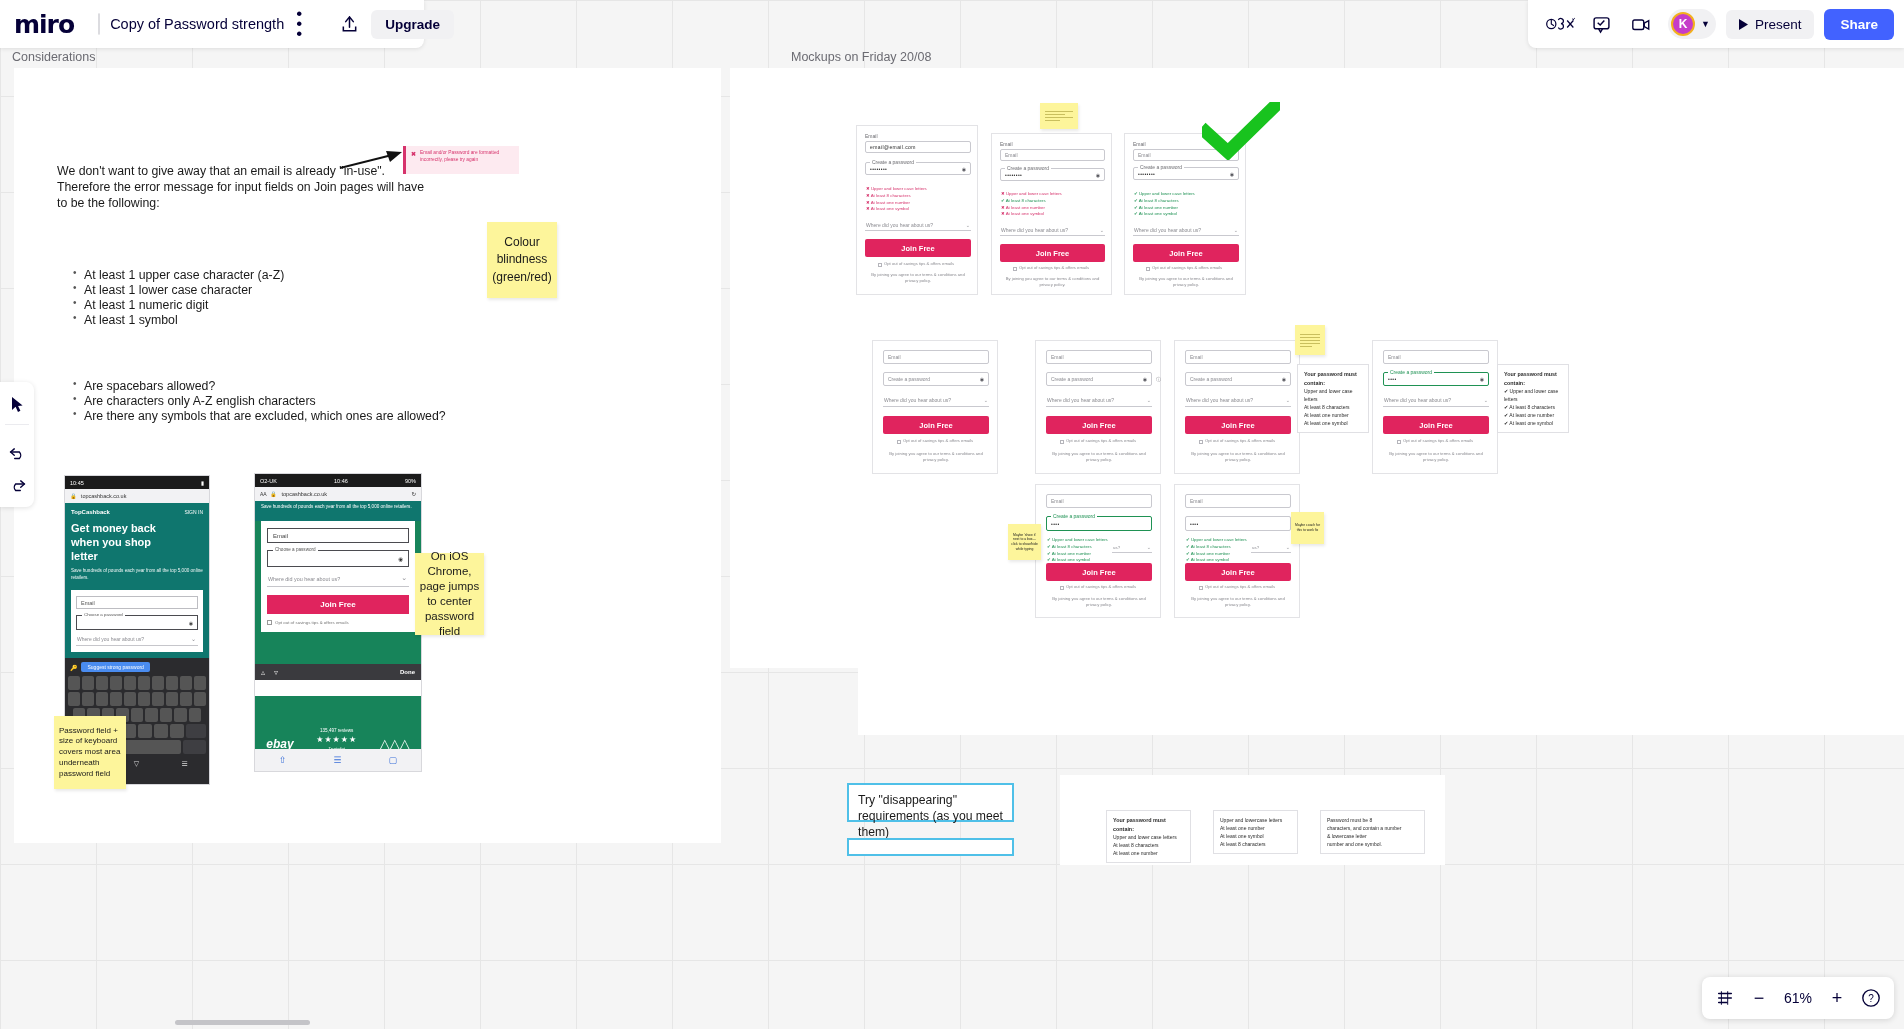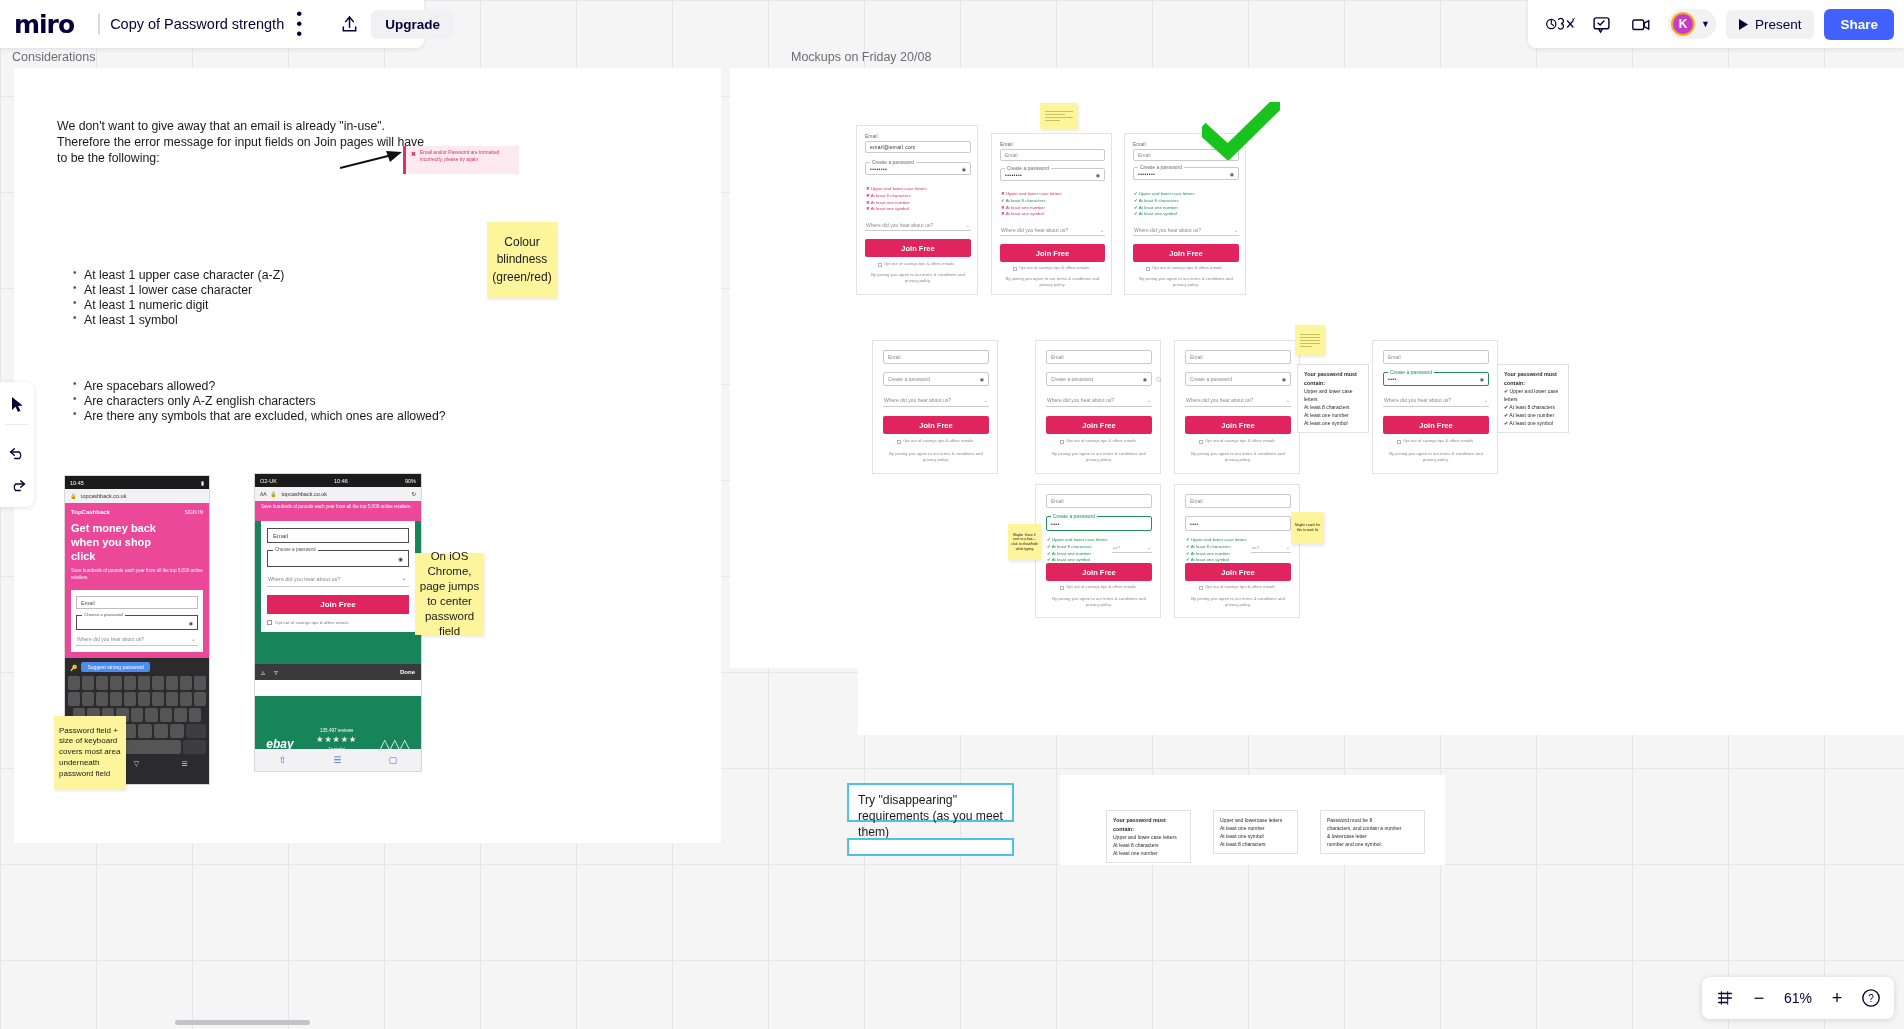--- a/index.html
+++ b/index.html
@@ -54,21 +54,21 @@
      box-shadow:0 1px 5px rgba(0,0,0,.12); padding:6px 0; z-index:50; }
   .rail-btn { height:32px; display:flex; align-items:center; justify-content:center; cursor:pointer;
      color:#050038; }
   .rail-sep { height:1px; background:#ebebef; margin:4px 5px; }
 
   
   .frame-label { position:absolute; font-size:12.5px; color:#6b6b72; }
   .frame { position:absolute; background:#fff; }
 
   
-  .txt { position:absolute; color:#1a1a1a; font-size:12.3px; line-height:1.32; }
+  .txt { position:absolute; color:#1a1a1a; font-size:12.3px; line-height:1.32;margin-top:45px; }
   .txt i { font-style:italic; }
   ul.bl { position:absolute; list-style:none; font-size:12.3px; color:#1a1a1a; line-height:1.07;}
   ul.bl li { position:relative; padding-left:13px; margin-bottom:2px;}
   ul.bl li::before{ content:"•"; position:absolute; left:2px; top:-1px; font-size:10px; color:#555;}
 
   
   .sticky { position:absolute; background:#fdf59b; display:flex; align-items:center; justify-content:center;
      text-align:center; color:#1a1a1a; box-shadow:1px 2px 3px rgba(0,0,0,.09); }
   .sticky.sm { font-size:5px; line-height:1.2; padding:2px; }
 
@@ -97,21 +97,21 @@
      justify-content:center; font-size:7.5px; font-weight:700; border-radius:2px; }
   .m-fine { position:absolute; font-size:4.2px; color:#8a8a90; text-align:center; line-height:1.5; }
   .m-chk { position:absolute; border:1px solid #b5b5bb; }
 
   
   .phone { position:absolute; background:#fff; border:1px solid #d8d8dc; overflow:hidden; }
   .ph-status { position:absolute; left:0; top:0; width:100%; height:13px; background:#1b1b1b; color:#fff;
      font-size:5.5px; display:flex; align-items:center; justify-content:space-between; padding:0 5px; }
   .ph-url { position:absolute; left:0; top:13px; width:100%; height:14px; background:#f2f2f4;
      display:flex; align-items:center; gap:4px; padding:0 5px; font-size:5.5px; color:#333; }
-  .ph-green { position:absolute; left:0; width:100%; background:#ec4899; }
+  .ph-green { position:absolute; left:0; width:100%; background:#0f766e; }
   .ph-kbd { position:absolute; left:0; width:100%; background:#2b2b2e; }
 
   
   .check { position:absolute; }
 
   
   #zoomw { position:absolute; right:10px; bottom:10px; height:42px; background:#fff; border-radius:8px;
      box-shadow:0 1px 6px rgba(0,0,0,.14); display:flex; align-items:center; padding:0 8px; gap:4px; z-index:60; }
   .zw-btn { width:30px; height:30px; display:flex; align-items:center; justify-content:center; cursor:pointer;
      color:#050038; font-size:18px; border-radius:5px; }
@@ -184,21 +184,21 @@
       <span>topcashback.co.uk</span>
     </div>
     <div class="ph-green" style="top:27px;height:155px;color:#fff;padding:6px;">
       <div style="display:flex;justify-content:space-between;align-items:center;">
         <span style="font-size:6px;font-weight:700;">TopCashback</span>
         <span style="font-size:5px;">SIGN IN</span>
       </div>
       <div style="font-size:11px;font-weight:700;line-height:1.25;margin-top:7px;">
         <div>Get money back</div>
         <div>when you shop</div>
-        <div>click</div>
+        <div>letter</div>
       </div>
       <div style="font-size:4.6px;margin-top:5px;line-height:1.5;opacity:.95;">Save hundreds of pounds each year from all the top 5,000 online retailers.</div>
       <div style="background:#fff;margin-top:8px;padding:6px 5px;">
         <div style="border:1px solid #bdbdc2;height:13px;position:relative;">
           <span style="position:absolute;left:4px;top:3px;font-size:5.5px;color:#555;">Email</span>
         </div>
         <div style="border:1px solid #4b4b50;height:15px;position:relative;margin-top:6px;">
           <span style="position:absolute;left:5px;top:-4px;background:#fff;padding:0 2px;font-size:4.4px;color:#555;">Choose a password</span>
           <span style="position:absolute;right:4px;top:4px;font-size:5px;color:#444;">◉</span>
         </div>

